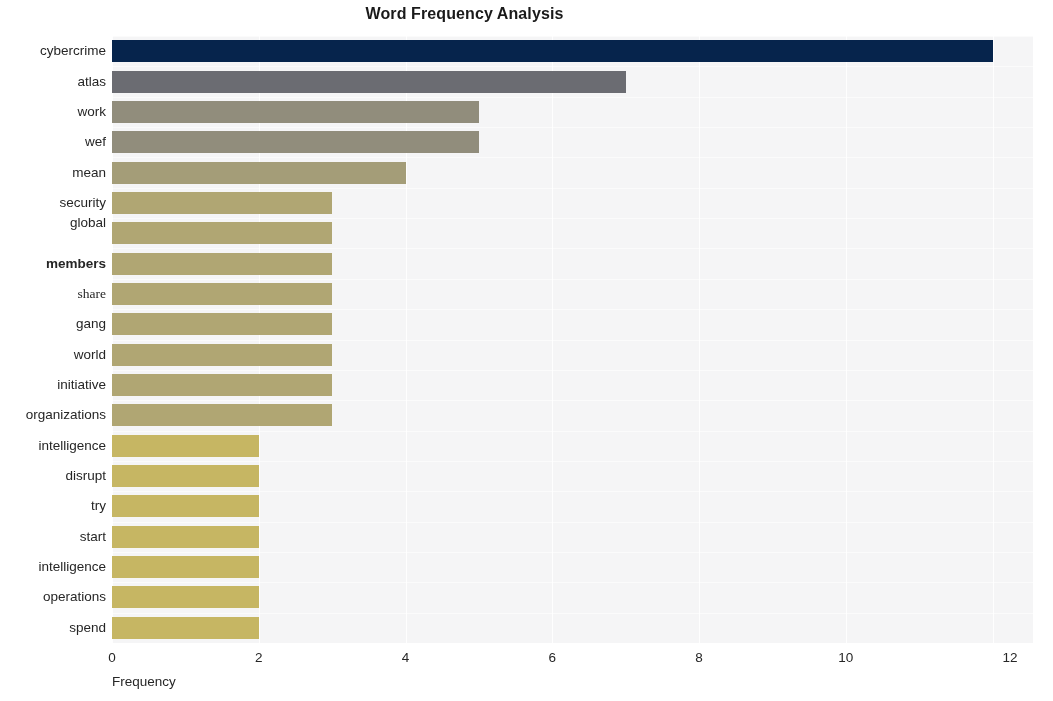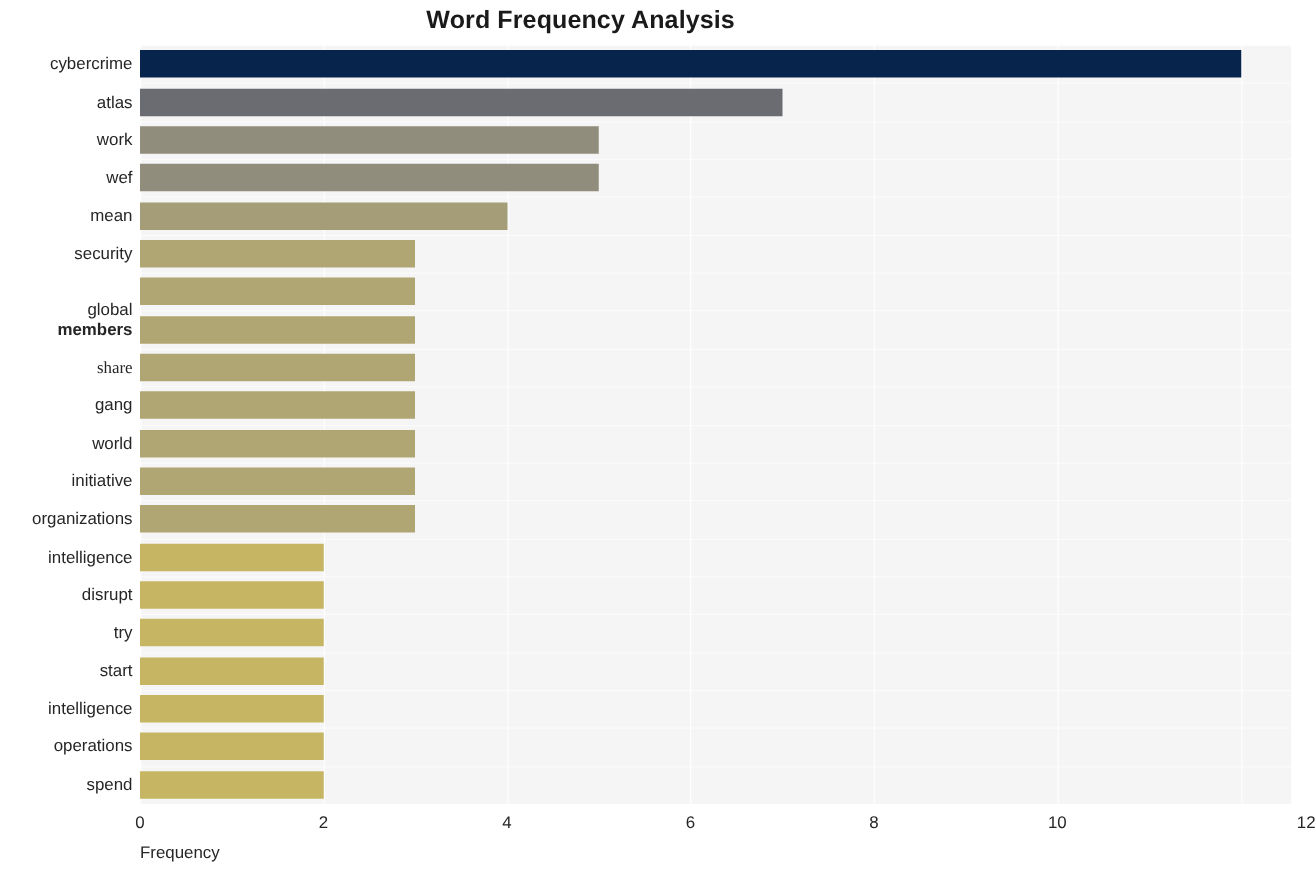--- a/index.html
+++ b/index.html
@@ -21,21 +21,21 @@
     height: 701px;
     background: #ffffff;
   }
 
   #chart-title {
     position: absolute;
     left: 0;
     top: 5px;
     width: 929px;
     text-align: center;
-    font-size: 20px;
+    font-size: 16px;
     font-weight: bold;
     color: #1a1a1a;
     letter-spacing: 0.1px;
   }
 
   
   #plot-area {
     position: absolute;
     left: 112px;
     top: 36px;
@@ -170,21 +170,21 @@
       <div class="bar" title="spend: 2" style="width: 146.773px; top: 580.825px; background: rgb(198, 182, 99);"></div>
     </div>
 
   <div id="y-axis">
       <div class="ytick" style="top: 8.175px;">cybercrime</div>
       <div class="ytick" style="top: 38.525px; padding-left: 40px;">atlas</div>
       <div class="ytick" style="top: 68.875px;">work</div>
       <div class="ytick" style="top: 99.225px;">wef</div>
       <div class="ytick" style="top: 129.575px;">mean</div>
       <div class="ytick" style="top: 159.925px;">security</div>
-      <div class="ytick" style="top: 205px;">global</div>
+      <div class="ytick" style="top: 180px;">global</div>
       <div class="ytick" style="top: 220.625px; font-weight: bold;">members</div>
       <div class="ytick" style="top: 250.975px; font-family: Liberation Serif, serif;">share</div>
       <div class="ytick" style="top: 281.325px;">gang</div>
       <div class="ytick" style="top: 311.675px;">world</div>
       <div class="ytick" style="top: 342.025px;">initiative</div>
       <div class="ytick" style="top: 372.375px;">organizations</div>
       <div class="ytick" style="top: 402.725px;">intelligence</div>
       <div class="ytick" style="top: 433.075px;">disrupt</div>
       <div class="ytick" style="top: 463.425px;">try</div>
       <div class="ytick" style="top: 493.775px;">start</div>
@@ -193,18 +193,18 @@
       <div class="ytick" style="top: 584.825px;">spend</div>
     </div>
 
   <div id="x-axis">
       <div class="xtick" style="left: 0px;">0</div>
       <div class="xtick" style="left: 146.773px;">2</div>
       <div class="xtick" style="left: 293.546px;">4</div>
       <div class="xtick" style="left: 440.319px;">6</div>
       <div class="xtick" style="left: 587.092px;">8</div>
       <div class="xtick" style="left: 733.865px;">10</div>
-      <div class="xtick" style="left: 933px;">12</div>
+      <div class="xtick" style="left: 898px;">12</div>
     </div>
 
   <div id="x-axis-label">Frequency</div>
 
 </div>
 
 </body></html>

